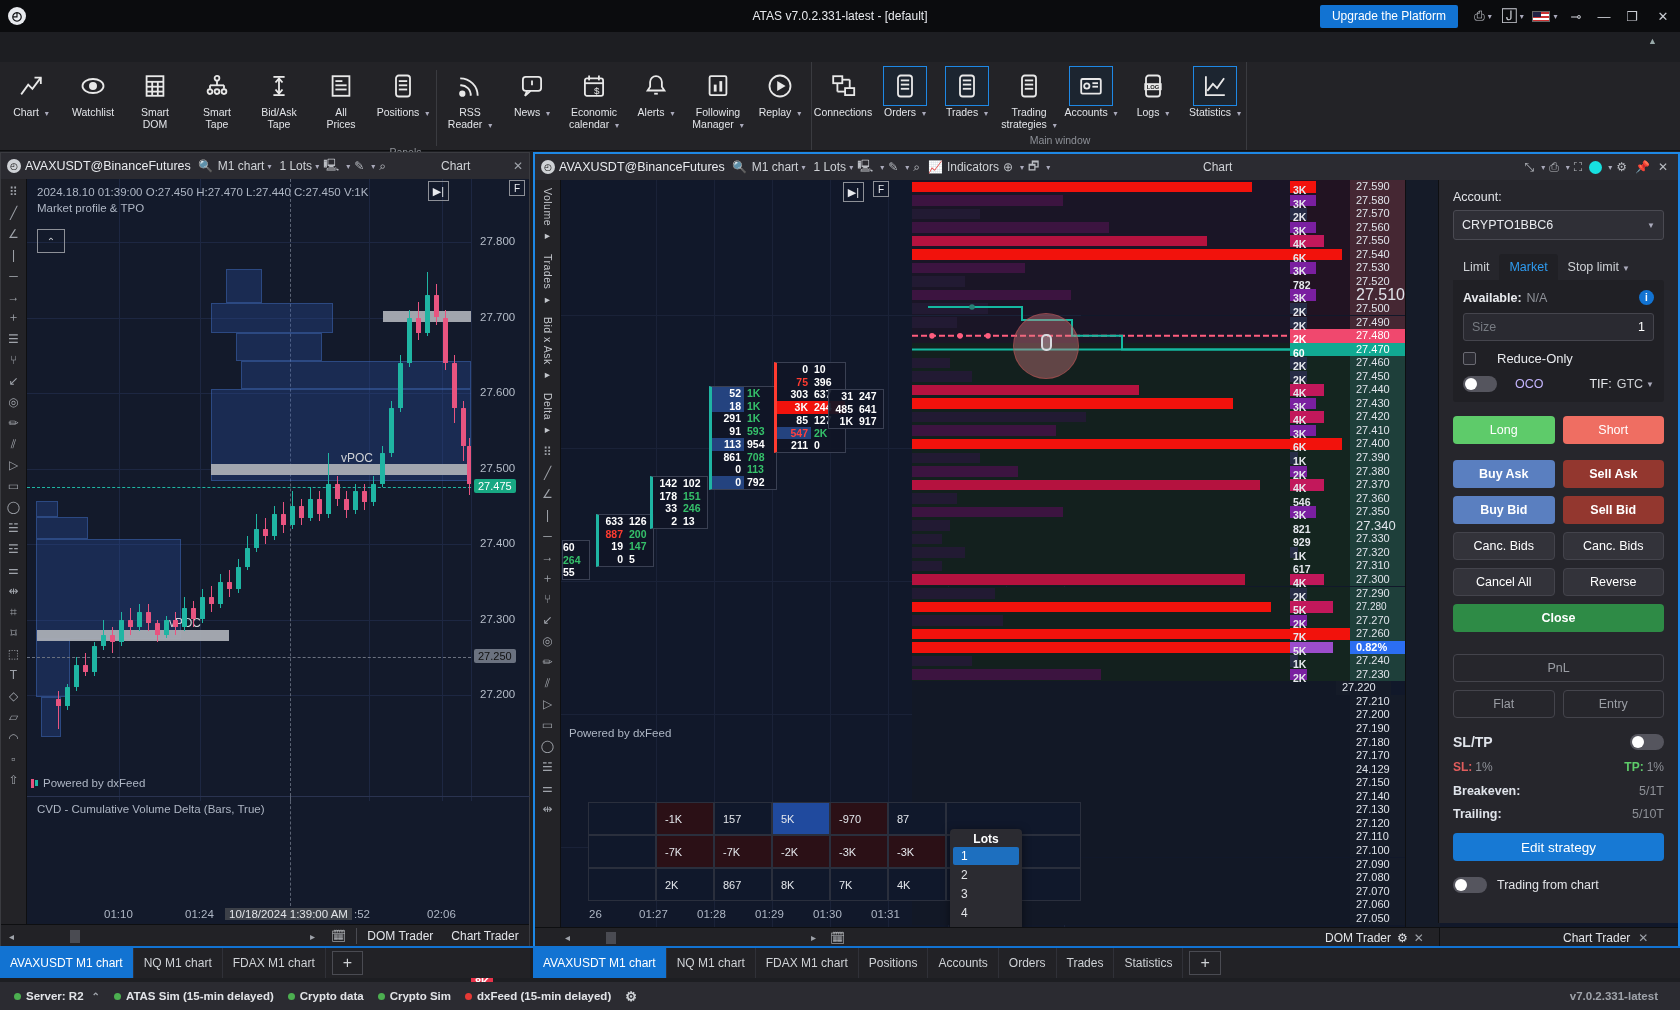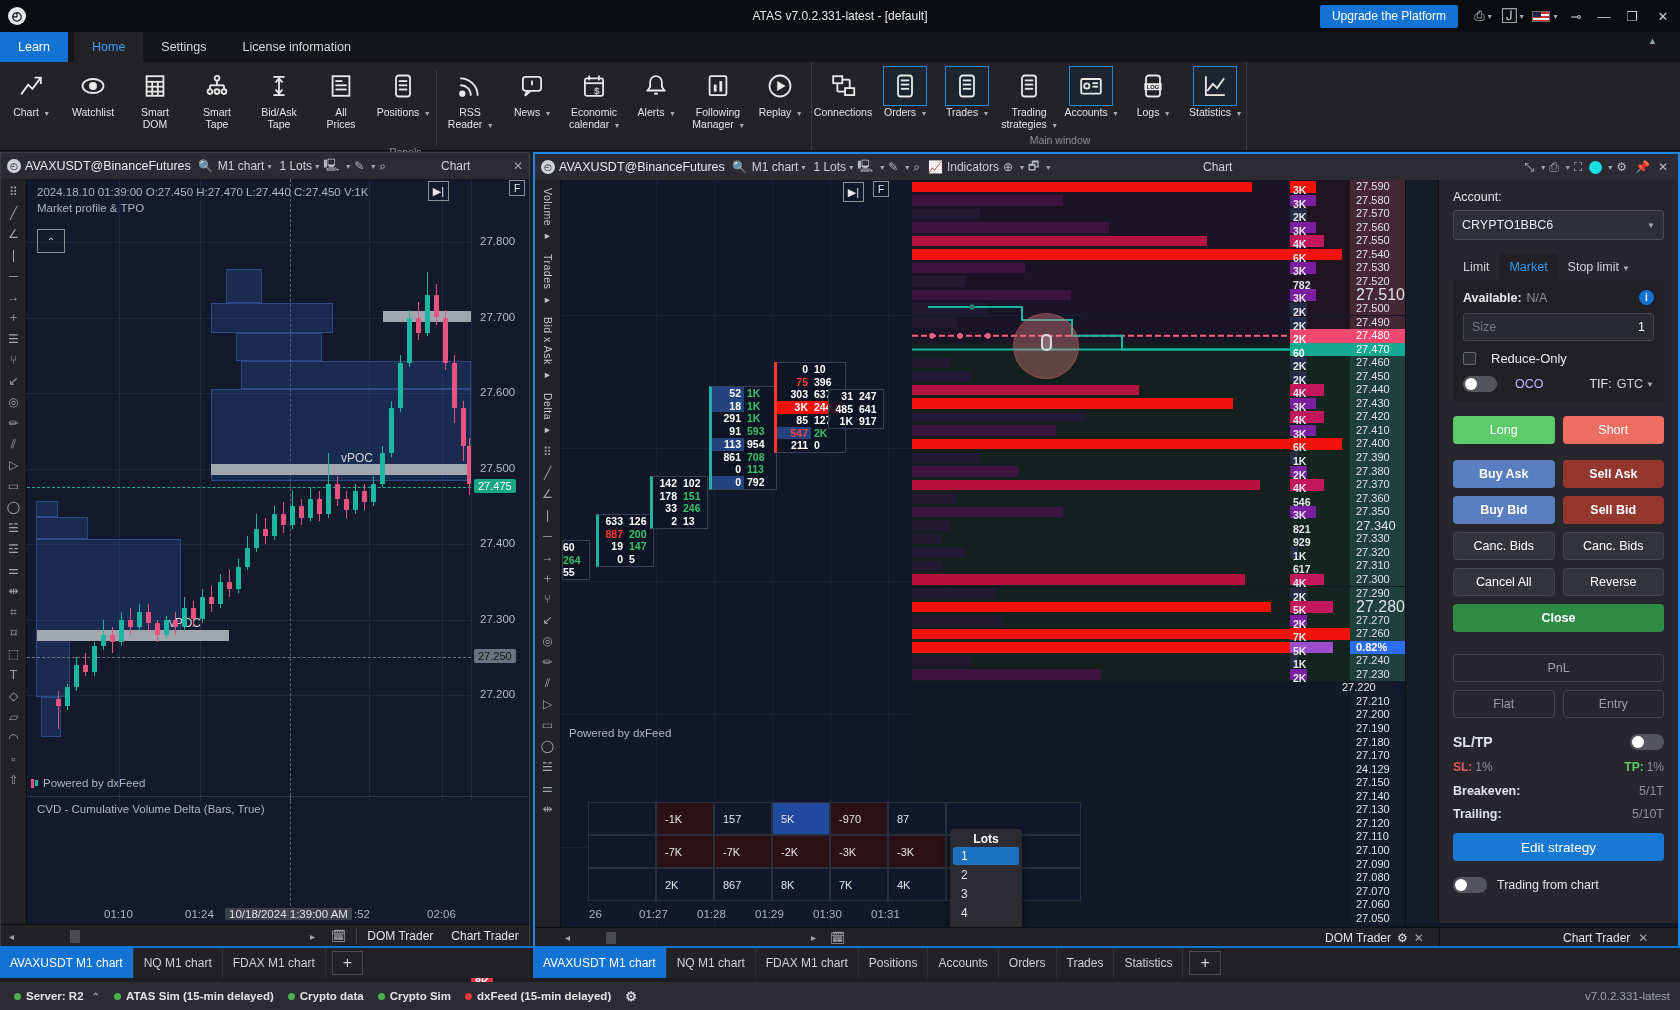--- a/index.html
+++ b/index.html
@@ -107,26 +107,20 @@
           <span class="flag"></span>
           <span class="dd">▾</span>
         </div>
       <div class="tb-btn" style="width:28px">⊸</div>
       <div class="tb-btn" style="width:28px">—</div>
       <div class="tb-btn" style="width:28px">❐</div>
       <div class="tb-btn" style="width:34px">✕</div>
     </div>
   </div>
 
-  <div id="menurow" class="abs">
-      <div class="menu-item learn">Learn</div>
-      <div class="menu-item sel">Home</div>
-      <div class="menu-item">Settings</div>
-      <div class="menu-item">License information</div>
-    </div>
   <div class="abs" style="left:1648px;top:36px;color:#9aa;font-size:9px;">▲</div>
 
   <div id="ribbon" class="abs">
       <div class="rib-group" style="border-right: 1px solid rgb(58, 59, 64);">
         <div class="rib-items">
           <div class="rib-item">
             <div class="rib-ico">
               <svg width="30" height="28" viewBox="0 0 20 20" fill="none" stroke="#e8e8e8" stroke-width="1.3">
                 <polyline points="3,16 8,9 11,12 17,4"></polyline>
                 <polyline points="12.5,4 17,4 17,8.5"></polyline>
@@ -832,21 +826,21 @@
         <div class="abs" style="position: absolute; left: 351px; top: 406.5px; width: 493px; height: 13.55px;">
           <div class="abs" style="position: absolute; left: 0px; top: 0px; width: 378px; height: 100%; background: rgb(19, 32, 30);"></div>
           <div class="histbar" style="width: 83.16px; background: rgb(34, 26, 51);"></div>
           <div class="abs" style="position: absolute; left: 378px; top: 0px; width: 60px; height: 100%; background: rgb(20, 37, 31);"><div class="volbar" style="width: 16.8px; background: rgb(38, 44, 70);"></div><span style="position: relative; z-index: 2; padding-left: 3px; line-height: 13.55px; font-weight: bold; font-size: 10.5px; color: rgb(231, 233, 238);">2K</span></div>
           <div class="abs" style="position: absolute; left: 438px; top: 0px; width: 55px; height: 100%; background: rgb(30, 63, 58); font-size: 11px; line-height: 13.55px; padding-left: 6px; color: rgb(223, 227, 234); font-weight: normal;">27.290</div>
         </div>
         <div class="abs" style="position: absolute; left: 351px; top: 420.05px; width: 493px; height: 13.55px;">
           <div class="abs" style="position: absolute; left: 0px; top: 0px; width: 378px; height: 100%; background: rgb(19, 32, 30);"></div>
           <div class="histbar" style="width: 359.1px; background: rgb(242, 18, 12);"></div>
           <div class="abs" style="position: absolute; left: 378px; top: 0px; width: 60px; height: 100%; background: rgb(20, 37, 31);"><div class="volbar" style="width: 42.6px; background: rgb(194, 24, 91);"></div><span style="position: relative; z-index: 2; padding-left: 3px; line-height: 13.55px; font-weight: bold; font-size: 10.5px; color: rgb(231, 233, 238);">5K</span></div>
-          <div class="abs" style="position: absolute; left: 438px; top: 0px; width: 55px; height: 100%; background: rgb(30, 63, 58); font-size: 16px; line-height: 13.55px; padding-left: 6px; color: rgb(223, 227, 234); font-weight: normal;">27.280</div>
+          <div class="abs" style="position: absolute; left: 438px; top: 0px; width: 55px; height: 100%; background: rgb(30, 63, 58); font-size: 10px; line-height: 13.55px; padding-left: 6px; color: rgb(223, 227, 234); font-weight: normal;">27.280</div>
         </div>
         <div class="abs" style="position: absolute; left: 351px; top: 433.6px; width: 493px; height: 13.55px;">
           <div class="abs" style="position: absolute; left: 0px; top: 0px; width: 378px; height: 100%; background: rgb(19, 32, 30);"></div>
           <div class="histbar" style="width: 90.72px; background: rgb(34, 26, 51);"></div>
           <div class="abs" style="position: absolute; left: 378px; top: 0px; width: 60px; height: 100%; background: rgb(20, 37, 31);"><div class="volbar" style="width: 16.8px; background: rgb(122, 31, 160);"></div><span style="position: relative; z-index: 2; padding-left: 3px; line-height: 13.55px; font-weight: bold; font-size: 10.5px; color: rgb(231, 233, 238);">2K</span></div>
           <div class="abs" style="position: absolute; left: 438px; top: 0px; width: 55px; height: 100%; background: rgb(30, 63, 58); font-size: 11px; line-height: 13.55px; padding-left: 6px; color: rgb(223, 227, 234); font-weight: normal;">27.270</div>
         </div>
         <div class="abs" style="position: absolute; left: 351px; top: 447.15px; width: 493px; height: 13.55px;">
           <div class="abs" style="position: absolute; left: 0px; top: 0px; width: 378px; height: 100%; background: rgb(19, 32, 30);"></div>
           <div class="histbar" style="width: 378px; background: rgb(242, 18, 12);"></div>
@@ -1174,21 +1168,21 @@
           <span style="font-weight:bold;color:#e8eaee;">Available:</span>
           <span style="color:#8d9097;margin-left:5px;">N/A</span>
           <span style="margin-left:auto;width:15px;height:15px;border-radius:50%;background:#1273d2;color:#fff;font-size:10px;display:flex;align-items:center;justify-content:center;font-weight:bold;">i</span>
         </div>
         <div class="tr-size">
           <span style="color:#777b82;">Size</span>
           <span style="margin-left:auto;color:#fff;">1</span>
         </div>
         <div class="row" style="margin-top:10px;">
           <span class="chk"></span>
-          <span style="margin-left:15px;font-size:13px;color:#e8eaee;">Reduce-Only</span>
+          <span style="margin-left:21px;font-size:13px;color:#e8eaee;">Reduce-Only</span>
         </div>
         <div class="row" style="margin-top:10px;">
           <span class="toggle">
               <i></i>
             </span>
           <span style="margin-left:18px;color:#c4b5fd;">OCO</span>
           <span style="margin-left:auto;color:#e8eaee;">TIF:</span>
           <span style="margin-left:5px;color:#cfd2d6;">GTC</span>
             <span class="dd">▼</span>
         </div>
@@ -1285,15 +1279,15 @@
       </div>
       <div class="row">
         <div class="sdot" style="background: rgb(76, 175, 80);"></div>
         <span>Crypto Sim</span>
       </div>
       <div class="row">
         <div class="sdot" style="background: rgb(229, 57, 53);"></div>
         <span>dxFeed (15-min delayed)</span>
       </div>
       <span style="margin-left: 14px; color: rgb(207, 210, 214); font-size: 13px;">⚙</span>
-      <span style="margin-left: auto; margin-right: 10px; color: rgb(159, 163, 170); font-weight: normal;">v7.0.2.331-latest</span>
+      <span style="margin-left: auto; margin-right: 22px; color: rgb(159, 163, 170); font-weight: bold;">v7.0.2.331-latest</span>
     </div>
 </div>
 
 </body></html>

